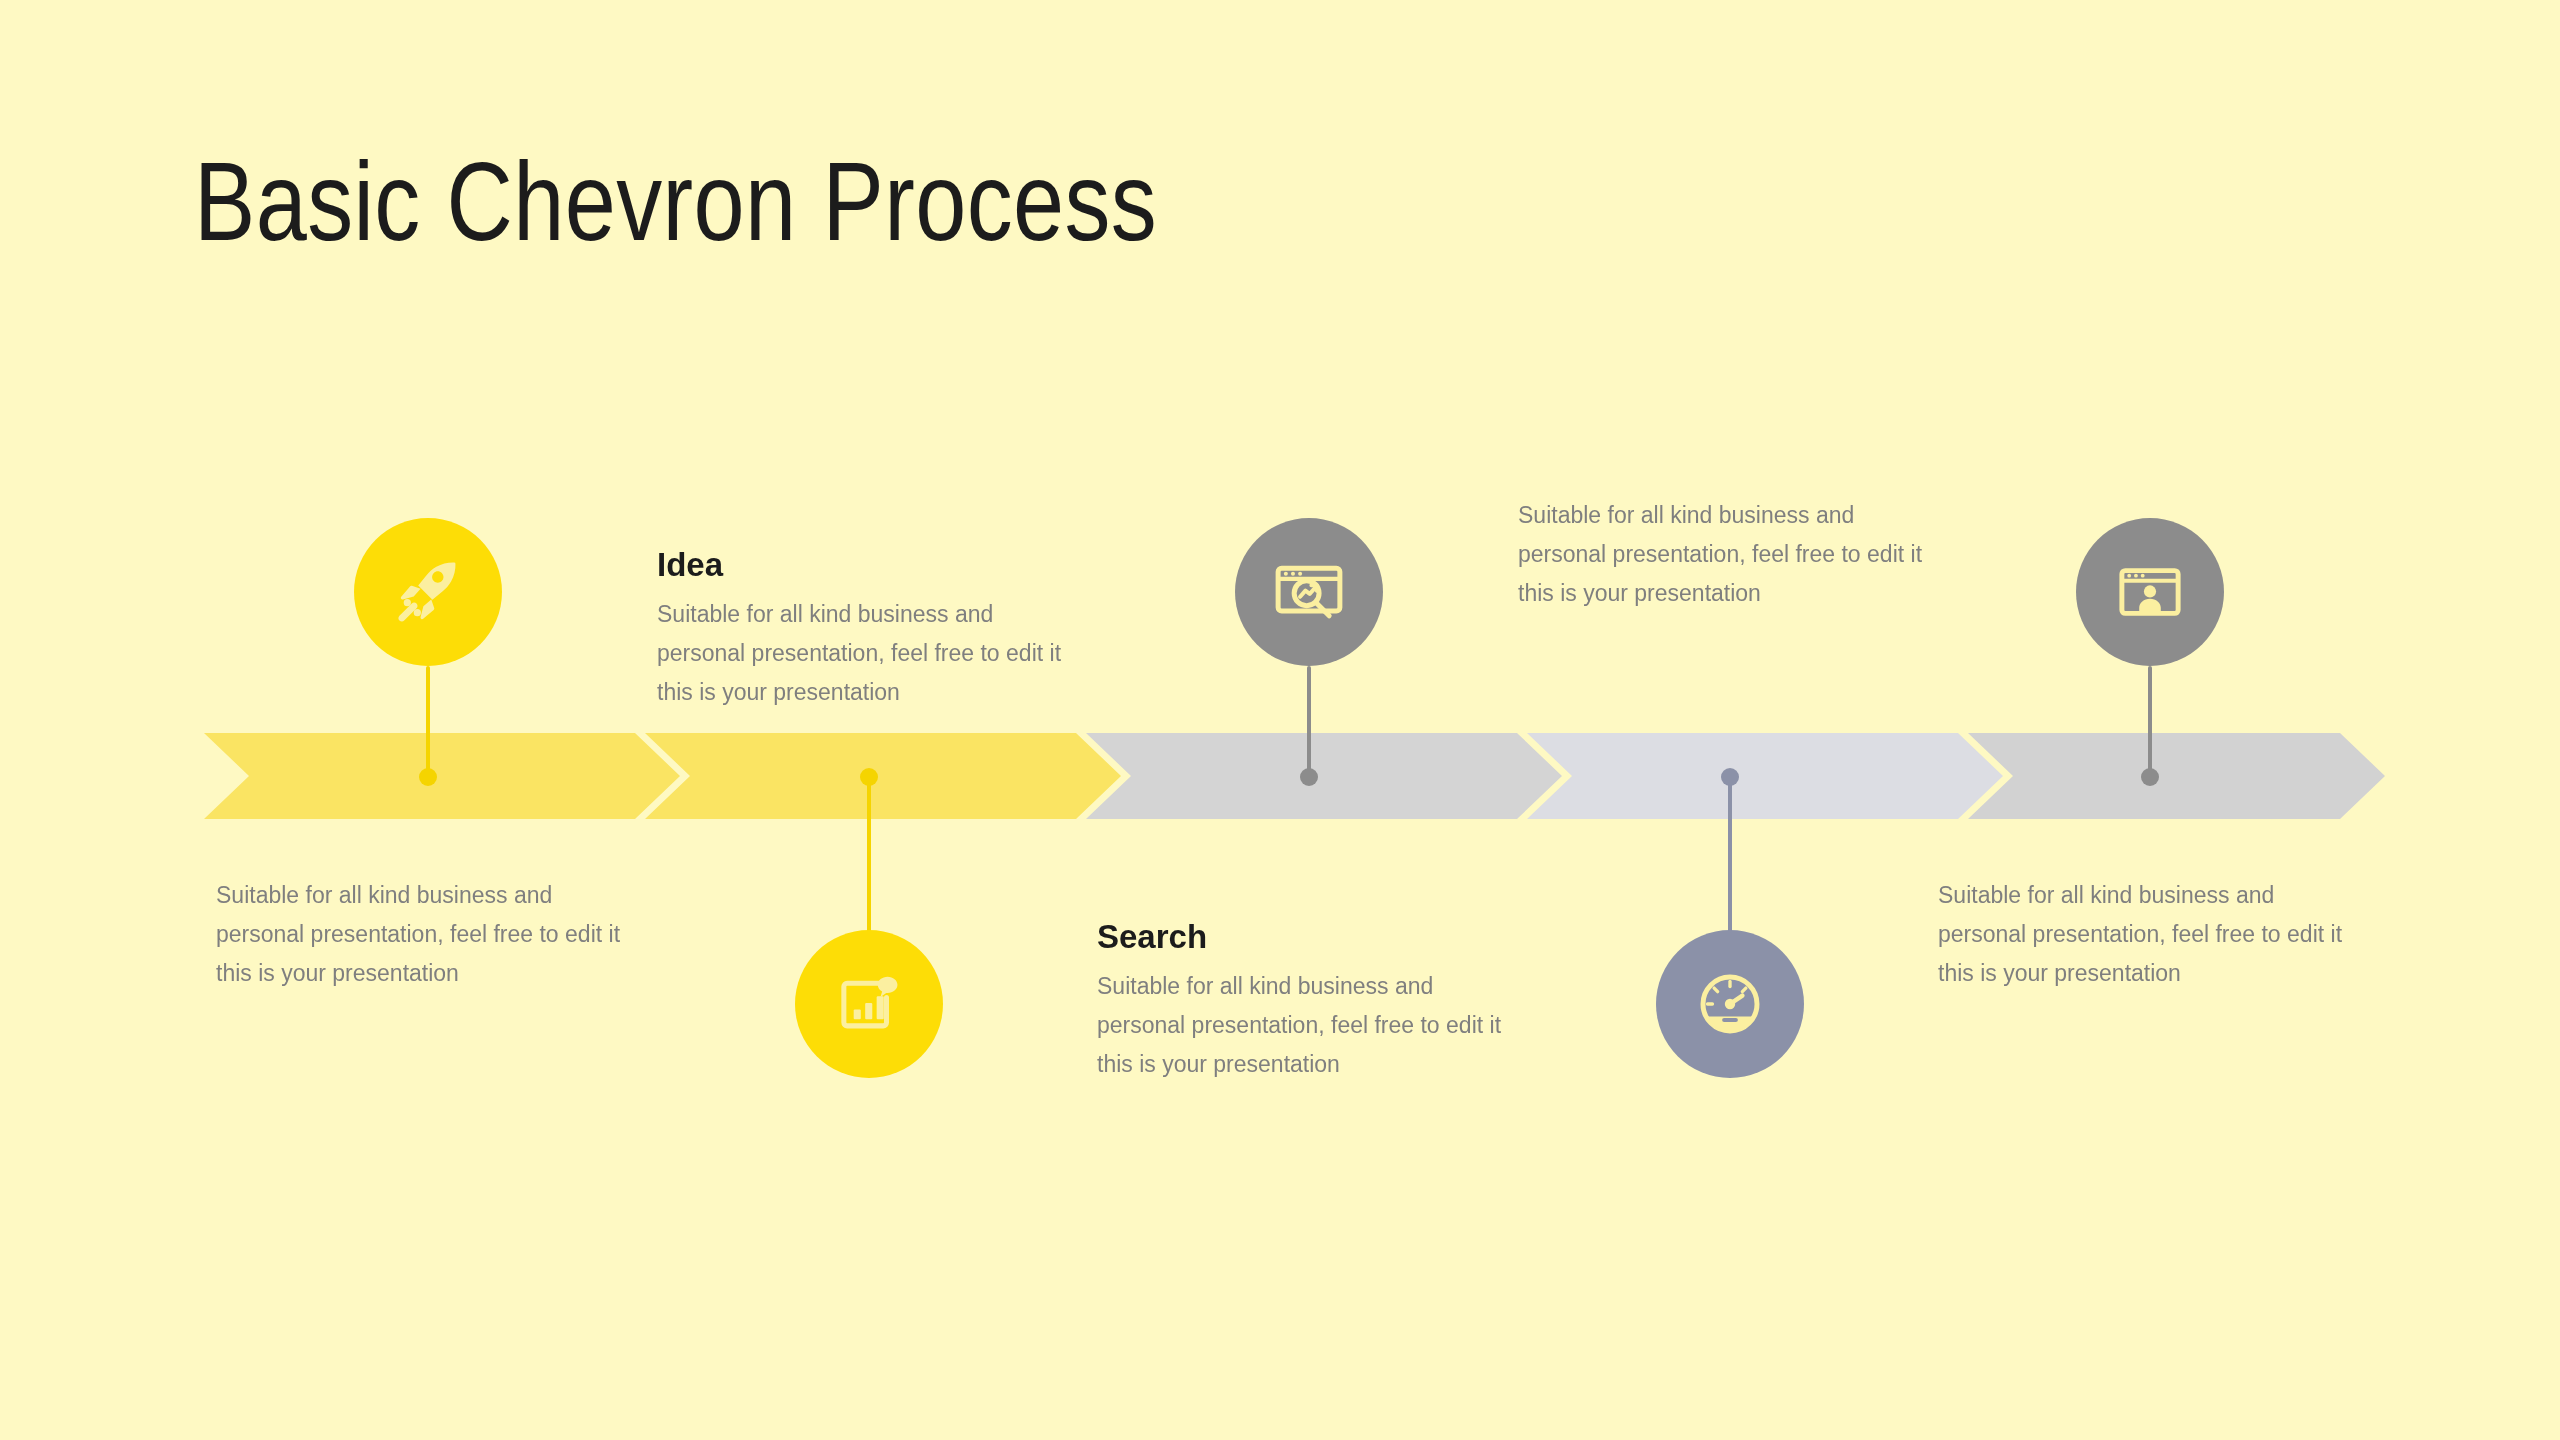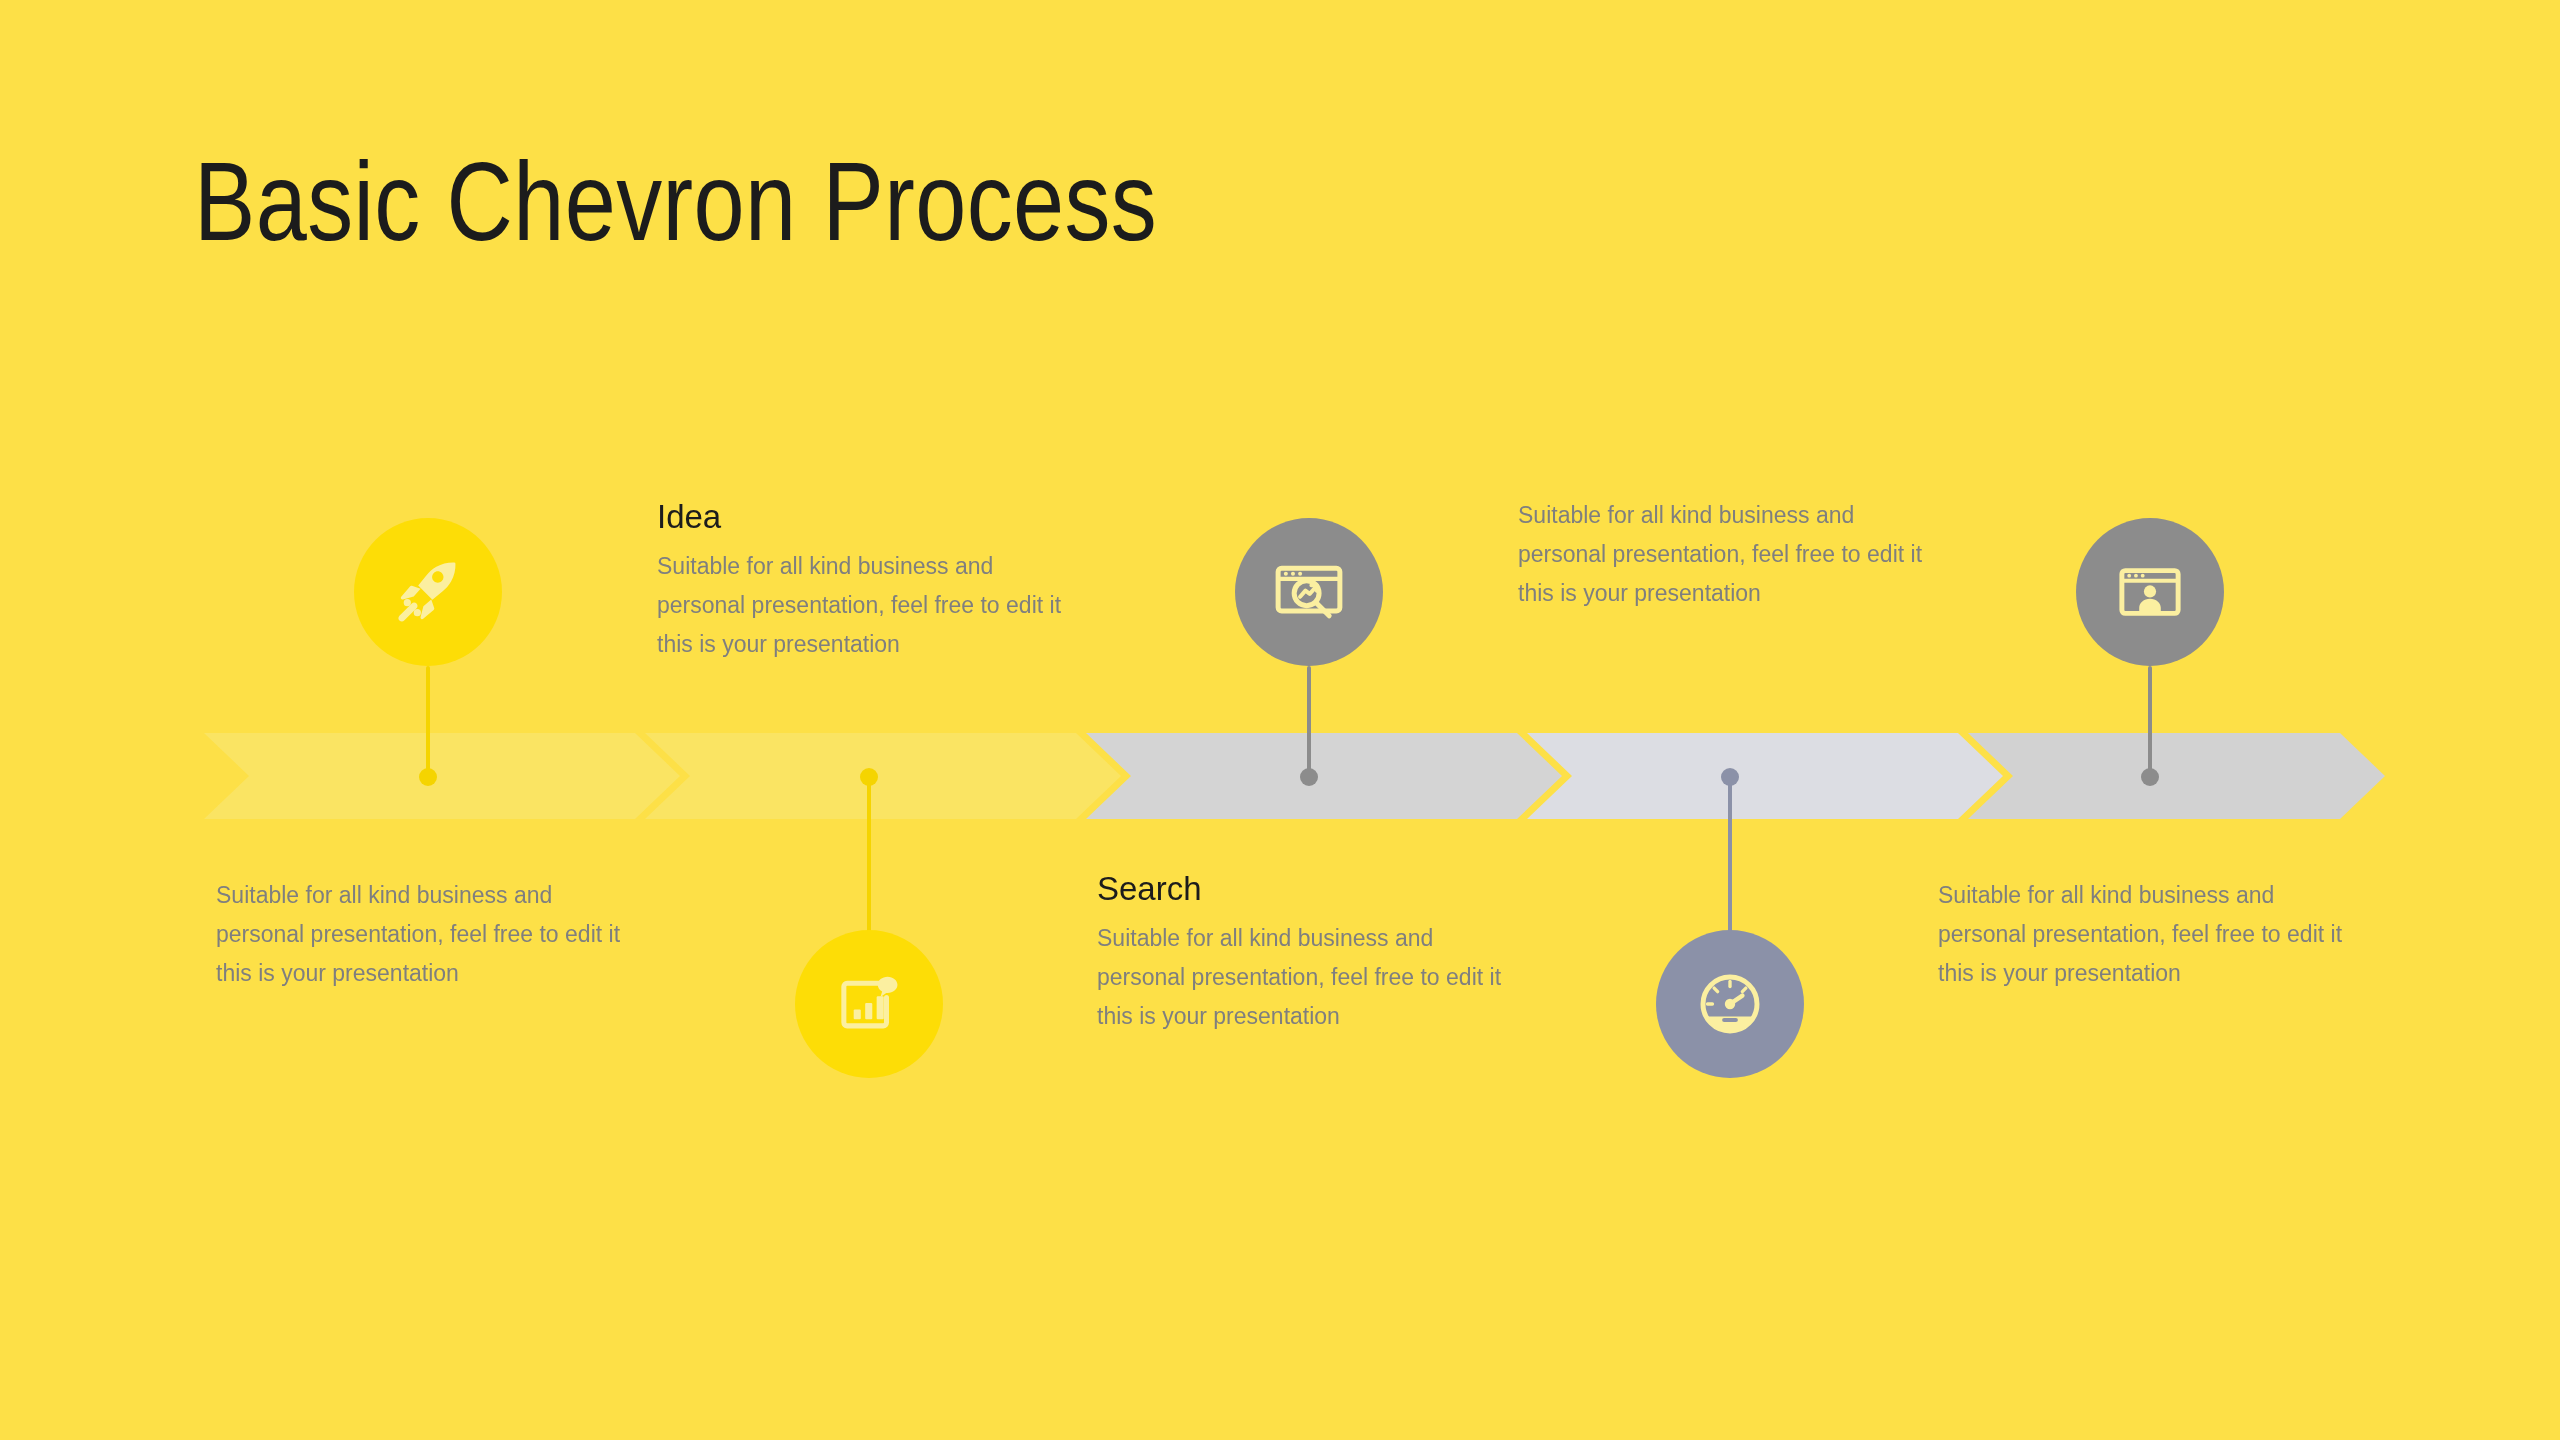--- a/index.html
+++ b/index.html
@@ -1,19 +1,19 @@
 <!DOCTYPE html>
 <html><head>
 <meta charset="utf-8">
 <style>
   * { margin:0; padding:0; box-sizing:border-box; }
   html,body { width:2560px; height:1440px; background:#ffffff; overflow:hidden; }
   body { font-family:"Liberation Sans","DejaVu Sans",sans-serif; }
 
-  .slide { position:relative; width:2560px; height:1440px; background:#fde047; }
+  .slide { position:relative; width:2560px; height:1440px; background:#fef9c3; }
 
   
   .title {
     position:absolute;
     left:194px;
     top:140px;
     font-size:112px;
     font-weight:300;
     color:#1c1c1c;
     letter-spacing:0.5px;
@@ -48,25 +48,26 @@
     border-radius:2px;
   }
   .connector-dot {
     position:absolute;
     width:18px; height:18px;
     border-radius:50%;
   }
 
   .stage-title {
     font-size:33px;
-    font-weight:400;
+    font-weight:700;
     color:#1c1c1c;
     line-height:1.25;
     margin-bottom:10px;
     white-space:nowrap;
+    margin-top:48px;
   }
   .stage-desc {
     font-size:23px;
     font-weight:400;
     color:#7f7f7f;
     line-height:39px;
   }
   .text-block { position:absolute; width:420px; }
 </style>
 </head>

